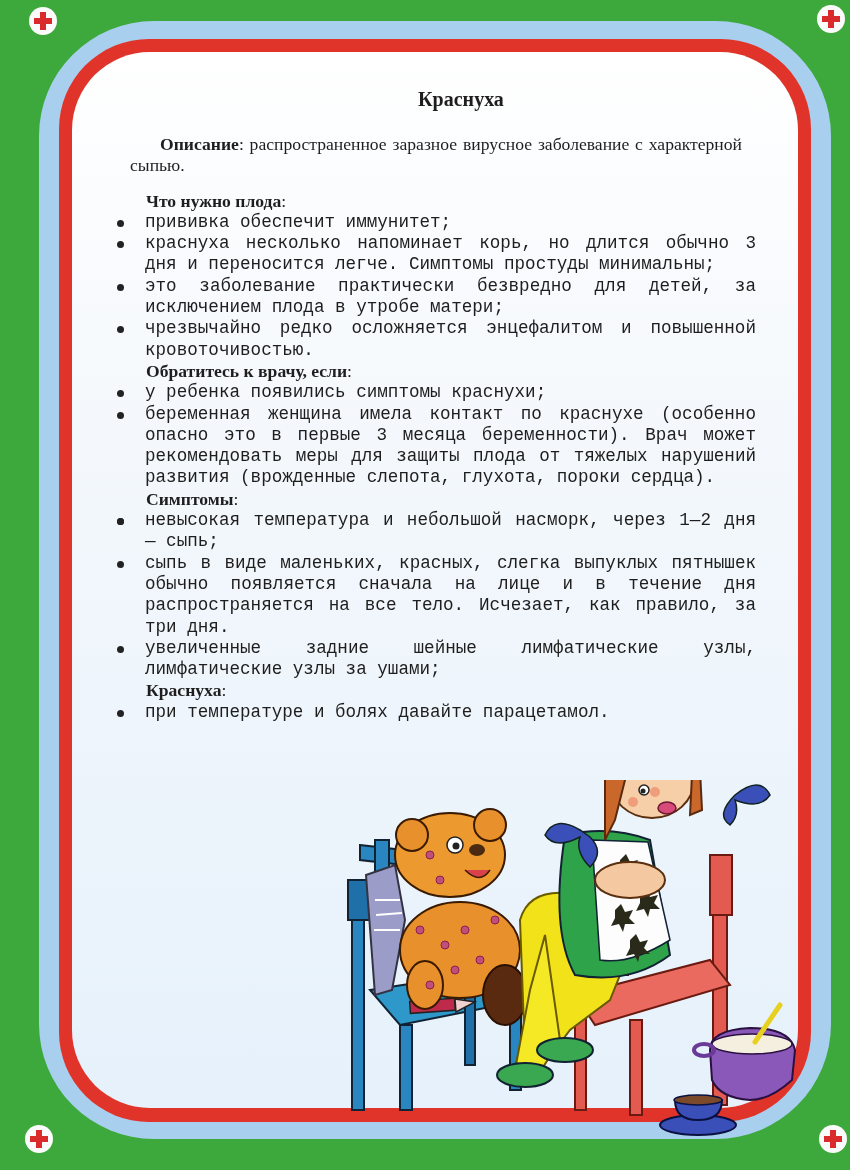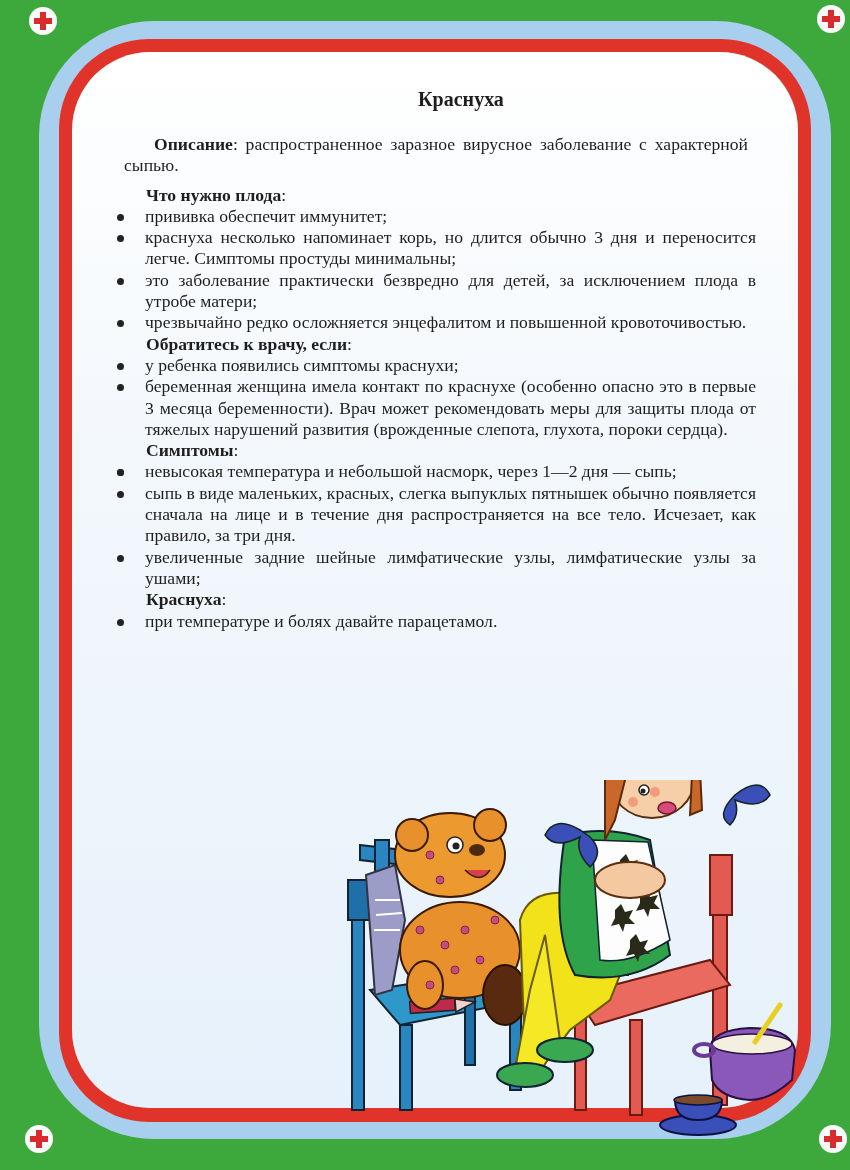--- a/index.html
+++ b/index.html
@@ -8,25 +8,25 @@
   .frame-blue { position: absolute; left: 39px; top: 21px; width: 792px; height: 1118px; background: #a9cfee; border-radius: 115px; }
   .frame-red { position: absolute; left: 59px; top: 39px; width: 752px; height: 1083px; background: #e0342a; border-radius: 90px; }
   .frame-inner { position: absolute; left: 72px; top: 52px; width: 726px; height: 1056px; background: linear-gradient(180deg, #ffffff 0%, #f4f8fc 35%, #e6f1fb 100%); border-radius: 78px; }
   .cross { position: absolute; width: 28px; height: 28px; border-radius: 50%; background: #fbfbfb; }
   .cross::before, .cross::after { content: ""; position: absolute; background: #d92b2b; }
   .cross::before { left: 11px; top: 5px; width: 6px; height: 18px; }
   .cross::after { left: 5px; top: 11px; width: 18px; height: 6px; }
 
   .content { position: absolute; left: 116px; top: 86px; width: 640px; color: #1e1e1e; font-size: 17.6px; line-height: 21.3px; }
   .title { text-align: center; font-weight: bold; font-size: 20px; margin: 0 0 22px 50px; line-height: 26px; }
-  .para { text-indent: 30px; text-align: justify; margin: 8px; }
+  .para { text-indent: 30px; text-align: justify; margin: 14px; }
   .heading { padding-left: 30px; margin: 0; }
   .heading b { font-weight: bold; }
   ul { list-style: none; margin: 0; padding: 0; }
-  li { position: relative; padding-left: 29px; text-align: justify; }
+  li { position: relative; padding-left: 29px; text-align: justify; font-family: Liberation Mono, monospace; }
   li .bullet { position: absolute; left: 1px; top: 8px; width: 7px; height: 7px; border-radius: 50%; background: #222; }
 
   .illustration { position: absolute; left: 330px; top: 780px; width: 470px; height: 360px; }
 </style>
 </head>
 <body>
 
 <div class="frame-green"></div>
 <div class="frame-blue"></div>
 <div class="frame-red"></div>

